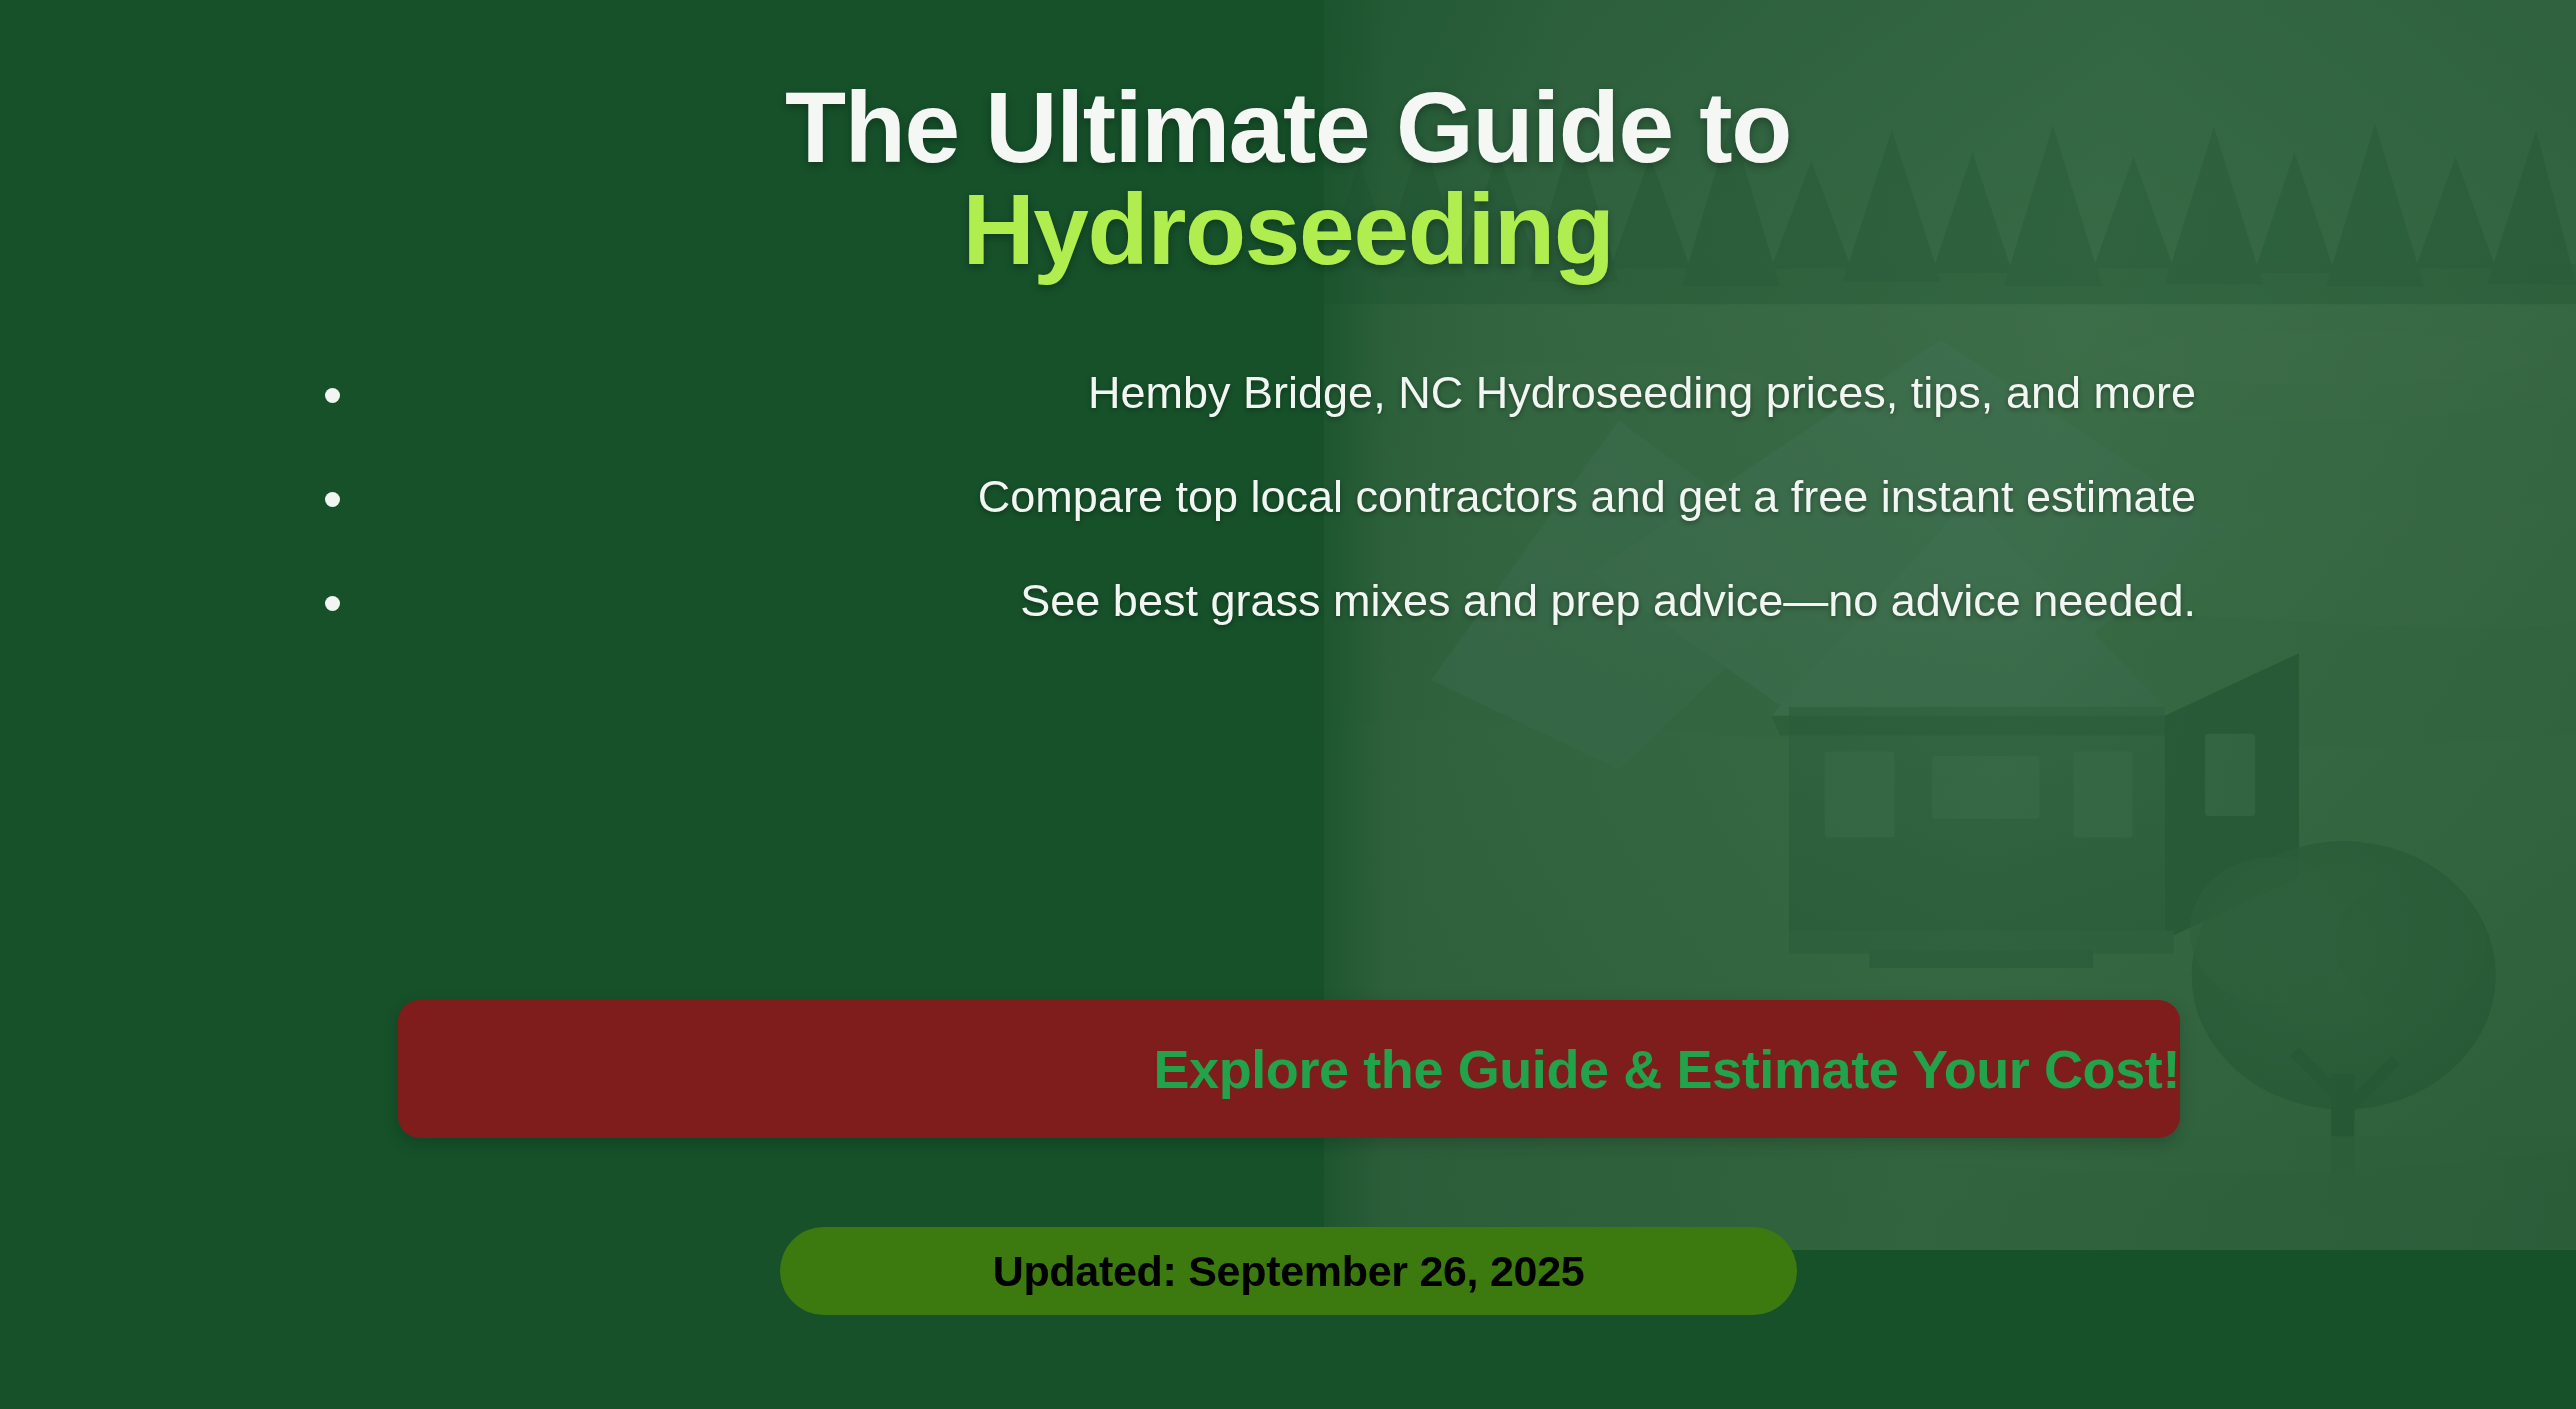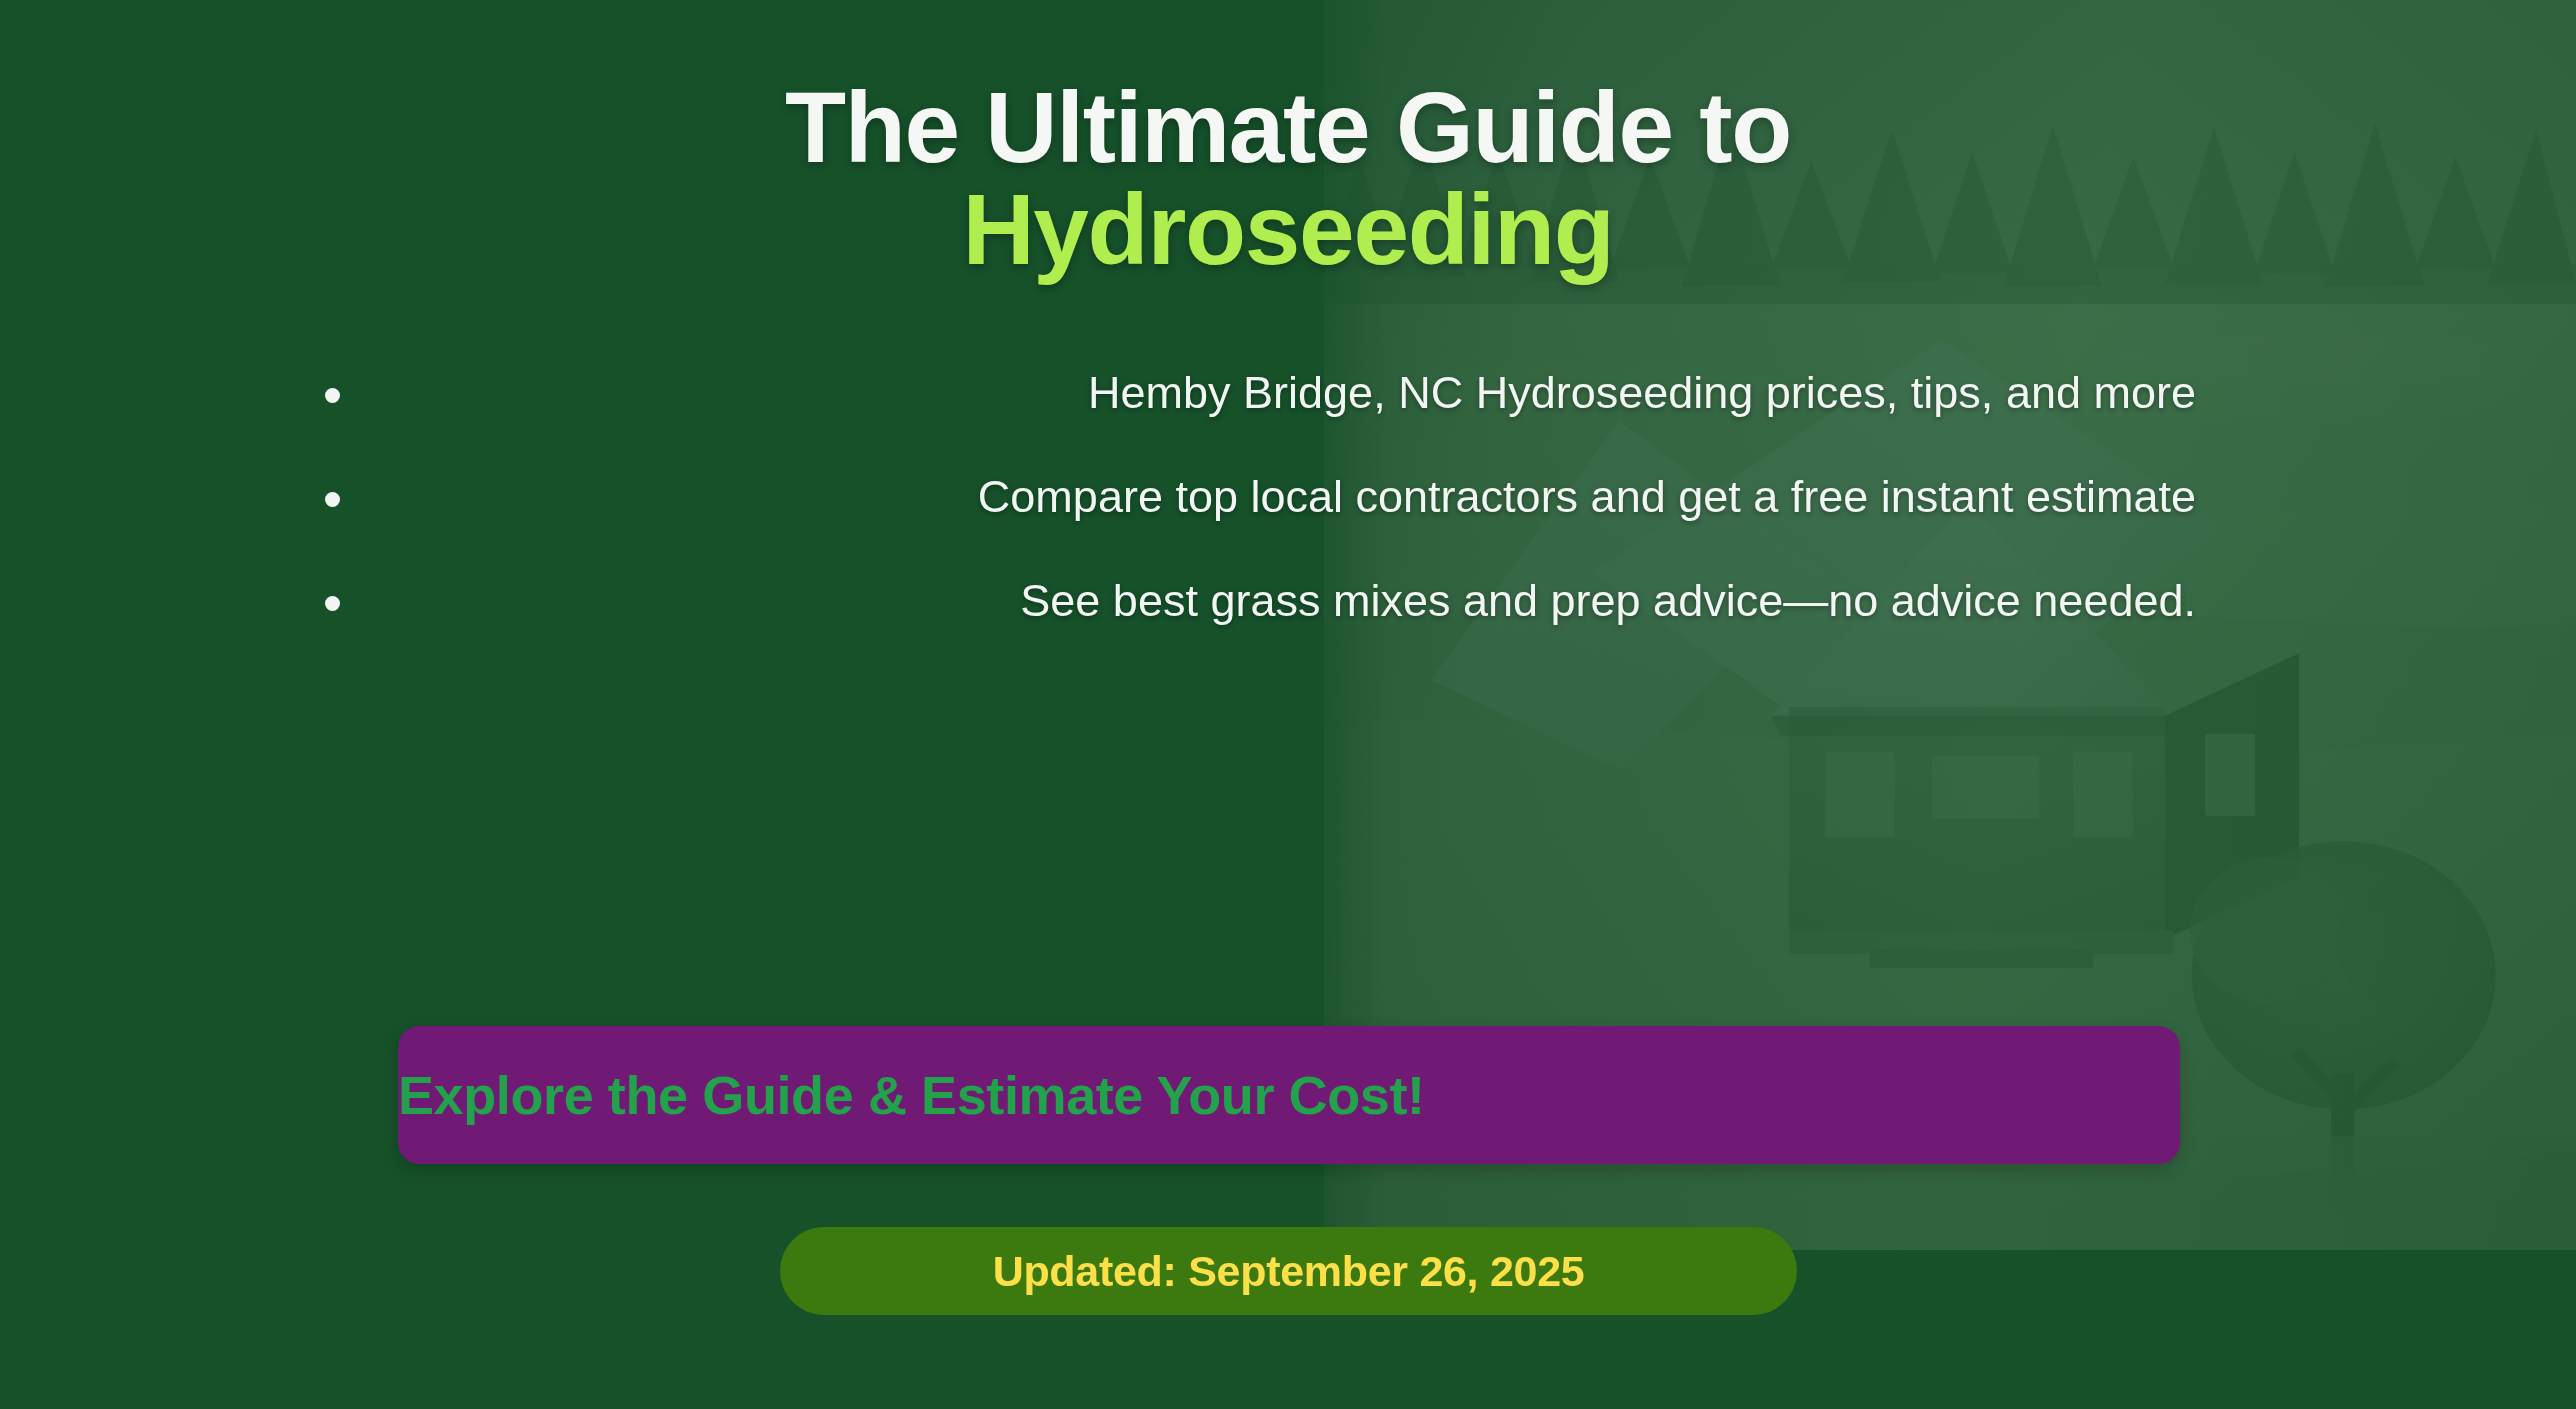--- a/index.html
+++ b/index.html
@@ -103,48 +103,47 @@
     top:21.5px;
     width:15px; height:15px;
     border-radius:50%;
     background:#f2f6f2;
   }
 
   .cta-wrap{ position:absolute; left:398px; top:1000px; }
   .cta-button{
     display:flex;
     align-items:center;
-    justify-content:flex-start;
+    justify-content:flex-end;
     width:1782px;
     height:138px;
-    background:#701a75;
+    background:#7f1d1d;
     border:none;
     border-radius:21.5px;
     cursor:pointer;
     box-shadow:0 5.4px 16px rgba(0,0,0,.18);
-    margin-top:26px;
   }
   .cta-button .cta-label{
     color:#22a24a;
     font-size:54px;
     font-weight:700;
     letter-spacing:-0.4px;
     white-space:nowrap;
   }
 
   .badge-wrap{ position:absolute; left:780px; top:1227px; }
   .badge{
     display:flex;
     align-items:center;
     justify-content:center;
     width:1017px;
     height:88px;
     background:#3c7a10;
     border-radius:44px;
-    color:#fde047;
+    color:#000000;
     font-size:43px;
     font-weight:700;
     letter-spacing:-0.3px;
     white-space:nowrap;
   }
 </style>
 </head>
 <body>
 
 <div class="hero">

